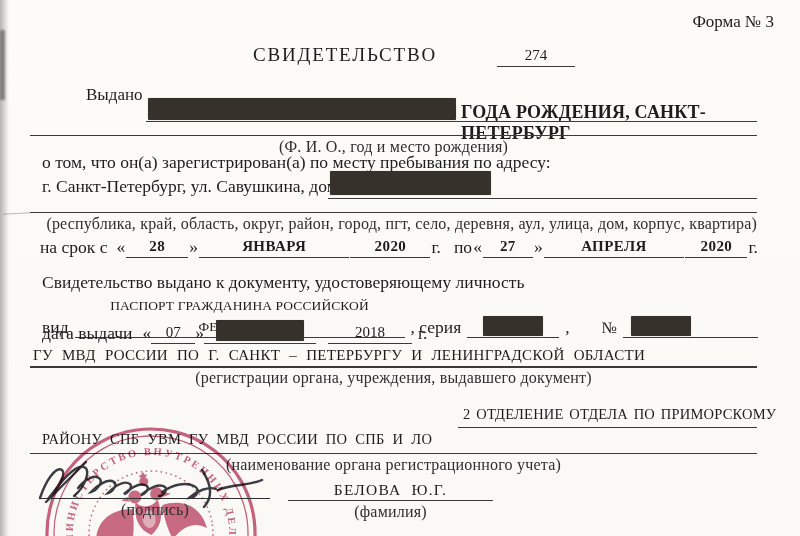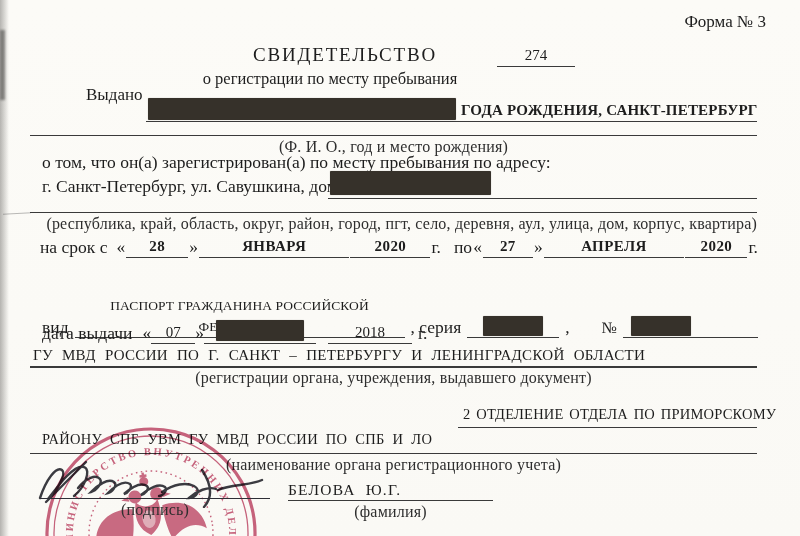--- a/index.html
+++ b/index.html
@@ -22,29 +22,28 @@
 </style>
 </head>
 <body>
 
 <div id="page">
 
   <div class="abs edge" style="left:0;top:0;width:9px;height:536px;background:linear-gradient(to right,rgba(50,48,45,.35),rgba(50,48,45,0));"></div>
   <div class="abs edge" style="left:0;top:30px;width:5px;height:70px;background:rgba(40,38,36,.45);filter:blur(1px);"></div>
   <div class="abs edge" style="left:3px;top:213px;width:28px;height:0;border-top:1px solid rgba(60,60,60,.35);transform:rotate(-3deg);"></div>
 
-  <div class="abs" style="top:12px;right:34px;font-size:17px;">Форма № 3</div>
+  <div class="abs" style="top:12px;right:26px;font-size:17px;">Форма № 3</div>
 
   <div class="abs" style="left:253px;top:44px;font-size:19px;letter-spacing:1.8px;">СВИДЕТЕЛЬСТВО</div>
   <div class="abs cell u" style="left:497px;top:45px;width:78px;font-size:15px;height:21px;line-height:21px;">274</div>
-  <div class="abs" style="left:135px;top:69px;width:390px;text-align:center;font-size:16.5px;">о регистрации по месту пребывания</div>
 
   <div class="abs" style="left:86px;top:85px;font-size:17px;">Выдано</div>
   <div class="abs redact" style="left:148px;top:98px;width:308px;height:22px;"></div>
-  <div class="abs" style="left:461px;top:102px;font-size:15px;font-weight:bold;letter-spacing:.2px;">ГОДА РОЖДЕНИЯ, САНКТ-ПЕТЕРБУРГ</div>
+  <div class="abs" style="left:461px;top:102px;font-size:18px;font-weight:bold;letter-spacing:.2px;">ГОДА РОЖДЕНИЯ, САНКТ-ПЕТЕРБУРГ</div>
   <div class="rule" style="left:146px;top:121px;width:611px;"></div>
 
   <div class="rule" style="left:30px;top:135px;width:727px;"></div>
   <div class="abs cap" style="left:30px;top:138px;width:727px;text-align:center;">(Ф. И. О., год и место рождения)</div>
 
   <div class="abs lbl17" style="left:42px;top:152px;">о том, что он(а) зарегистрирован(а) по месту пребывания по адресу:</div>
 
   <div class="abs lbl17" style="left:42px;top:176px;">г. Санкт-Петербург, ул. Савушкина, дом</div>
   <div class="abs redact" style="left:330px;top:171px;width:161px;height:24px;"></div>
   <div class="rule" style="left:328px;top:198px;width:429px;"></div>
@@ -62,20 +61,21 @@
     <span class="lbl17">г.</span>
     <span class="lbl17" style="margin-left:12px;">по</span>
     <span class="lbl17">«</span>
     <span class="cell u val15" style="width:50px;">27</span>
     <span class="lbl17">»</span>
     <span class="cell u val15" style="flex:1.45;">АПРЕЛЯ</span>
     <span class="cell u val15" style="width:62px;">2020</span>
     <span class="lbl17">г.</span>
   </div>
 
+  <div class="abs lbl17" style="left:42px;top:272px;">Свидетельство выдано к документу, удостоверяющему личность</div>
 
   <div class="row" style="left:42px;top:295px;width:716px;column-gap:6px;">
     <span class="lbl17">вид</span>
     <span class="cell u" style="width:330px;font-size:13.5px;letter-spacing:.1px;">ПАСПОРТ ГРАЖДАНИНА РОССИЙСКОЙ ФЕДЕРАЦИИ</span>
     <span class="lbl17">, серия</span>
     <span class="cell u" style="width:92px;height:22px;">
       <span class="redact" style="display:inline-block;width:60px;height:20px;vertical-align:bottom;"></span>
     </span>
     <span class="lbl17">,</span>
     <span style="font-size:16px;margin-left:26px;">№</span>
@@ -149,17 +149,17 @@
         <path d="M128,34 C140,26 152,24 160,28 C168,32 162,40 155,40 C163,33 174,28 182,31"></path>
         <path d="M168,12 C176,24 180,38 170,49"></path>
         <path d="M184,32 C198,26 214,28 228,22"></path>
       </g>
     </svg>
   </div>
 
   <div class="rule" style="left:40px;top:498px;width:230px;border-top-color:#2e2e36;"></div>
   <div class="abs cap" style="left:40px;top:501px;width:230px;text-align:center;">(подпись)</div>
 
-  <div class="abs" style="left:288px;top:481px;width:205px;font-size:15.5px;letter-spacing:1.2px;word-spacing:5px;">БЕЛОВА Ю.Г.</div>
+  <div class="abs" style="left:288px;top:481px;width:205px;text-align:center;font-size:15.5px;letter-spacing:1.2px;word-spacing:5px;">БЕЛОВА Ю.Г.</div>
   <div class="rule" style="left:288px;top:500px;width:205px;"></div>
   <div class="abs cap" style="left:288px;top:503px;width:205px;text-align:center;">(фамилия)</div>
 
 </div>
 
 </body></html>

